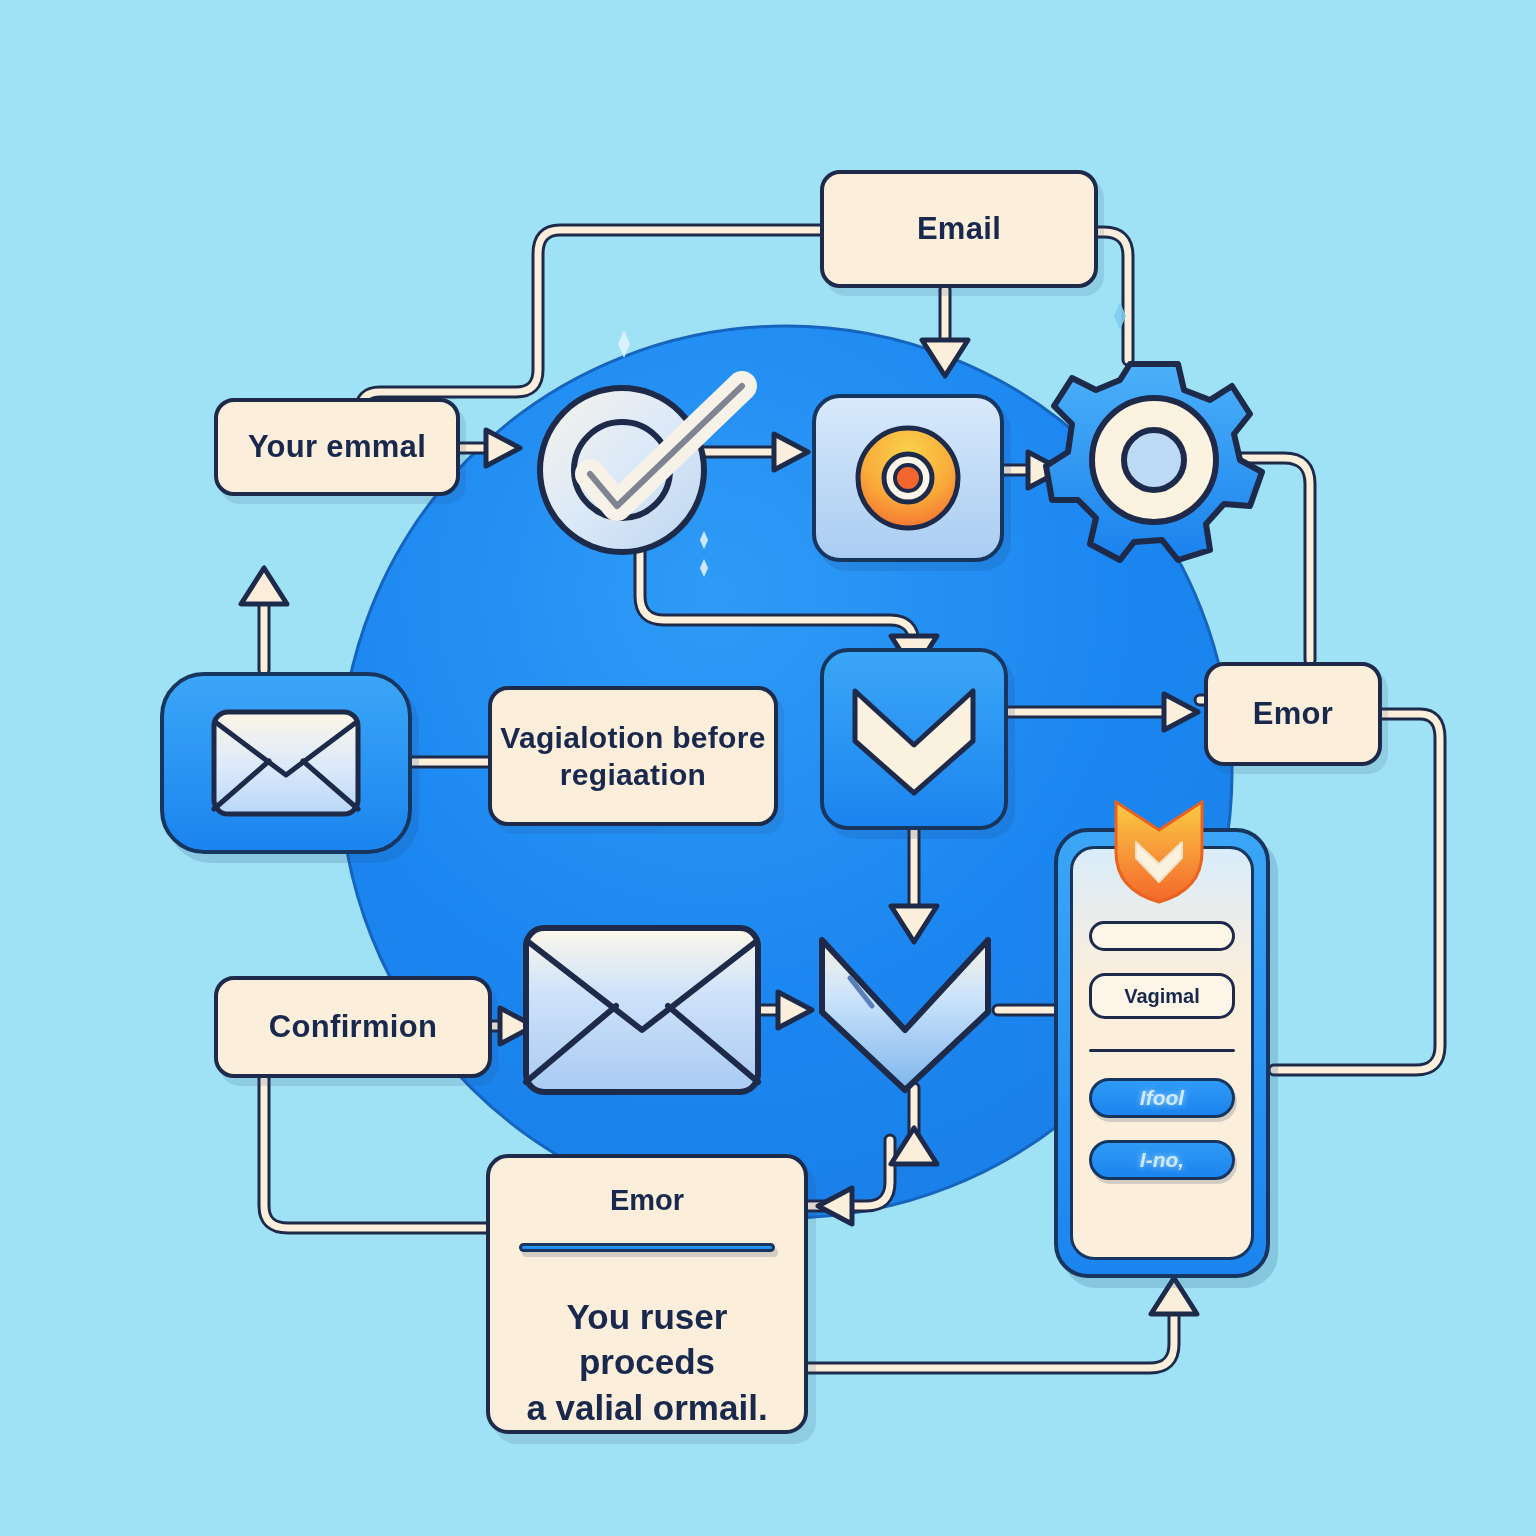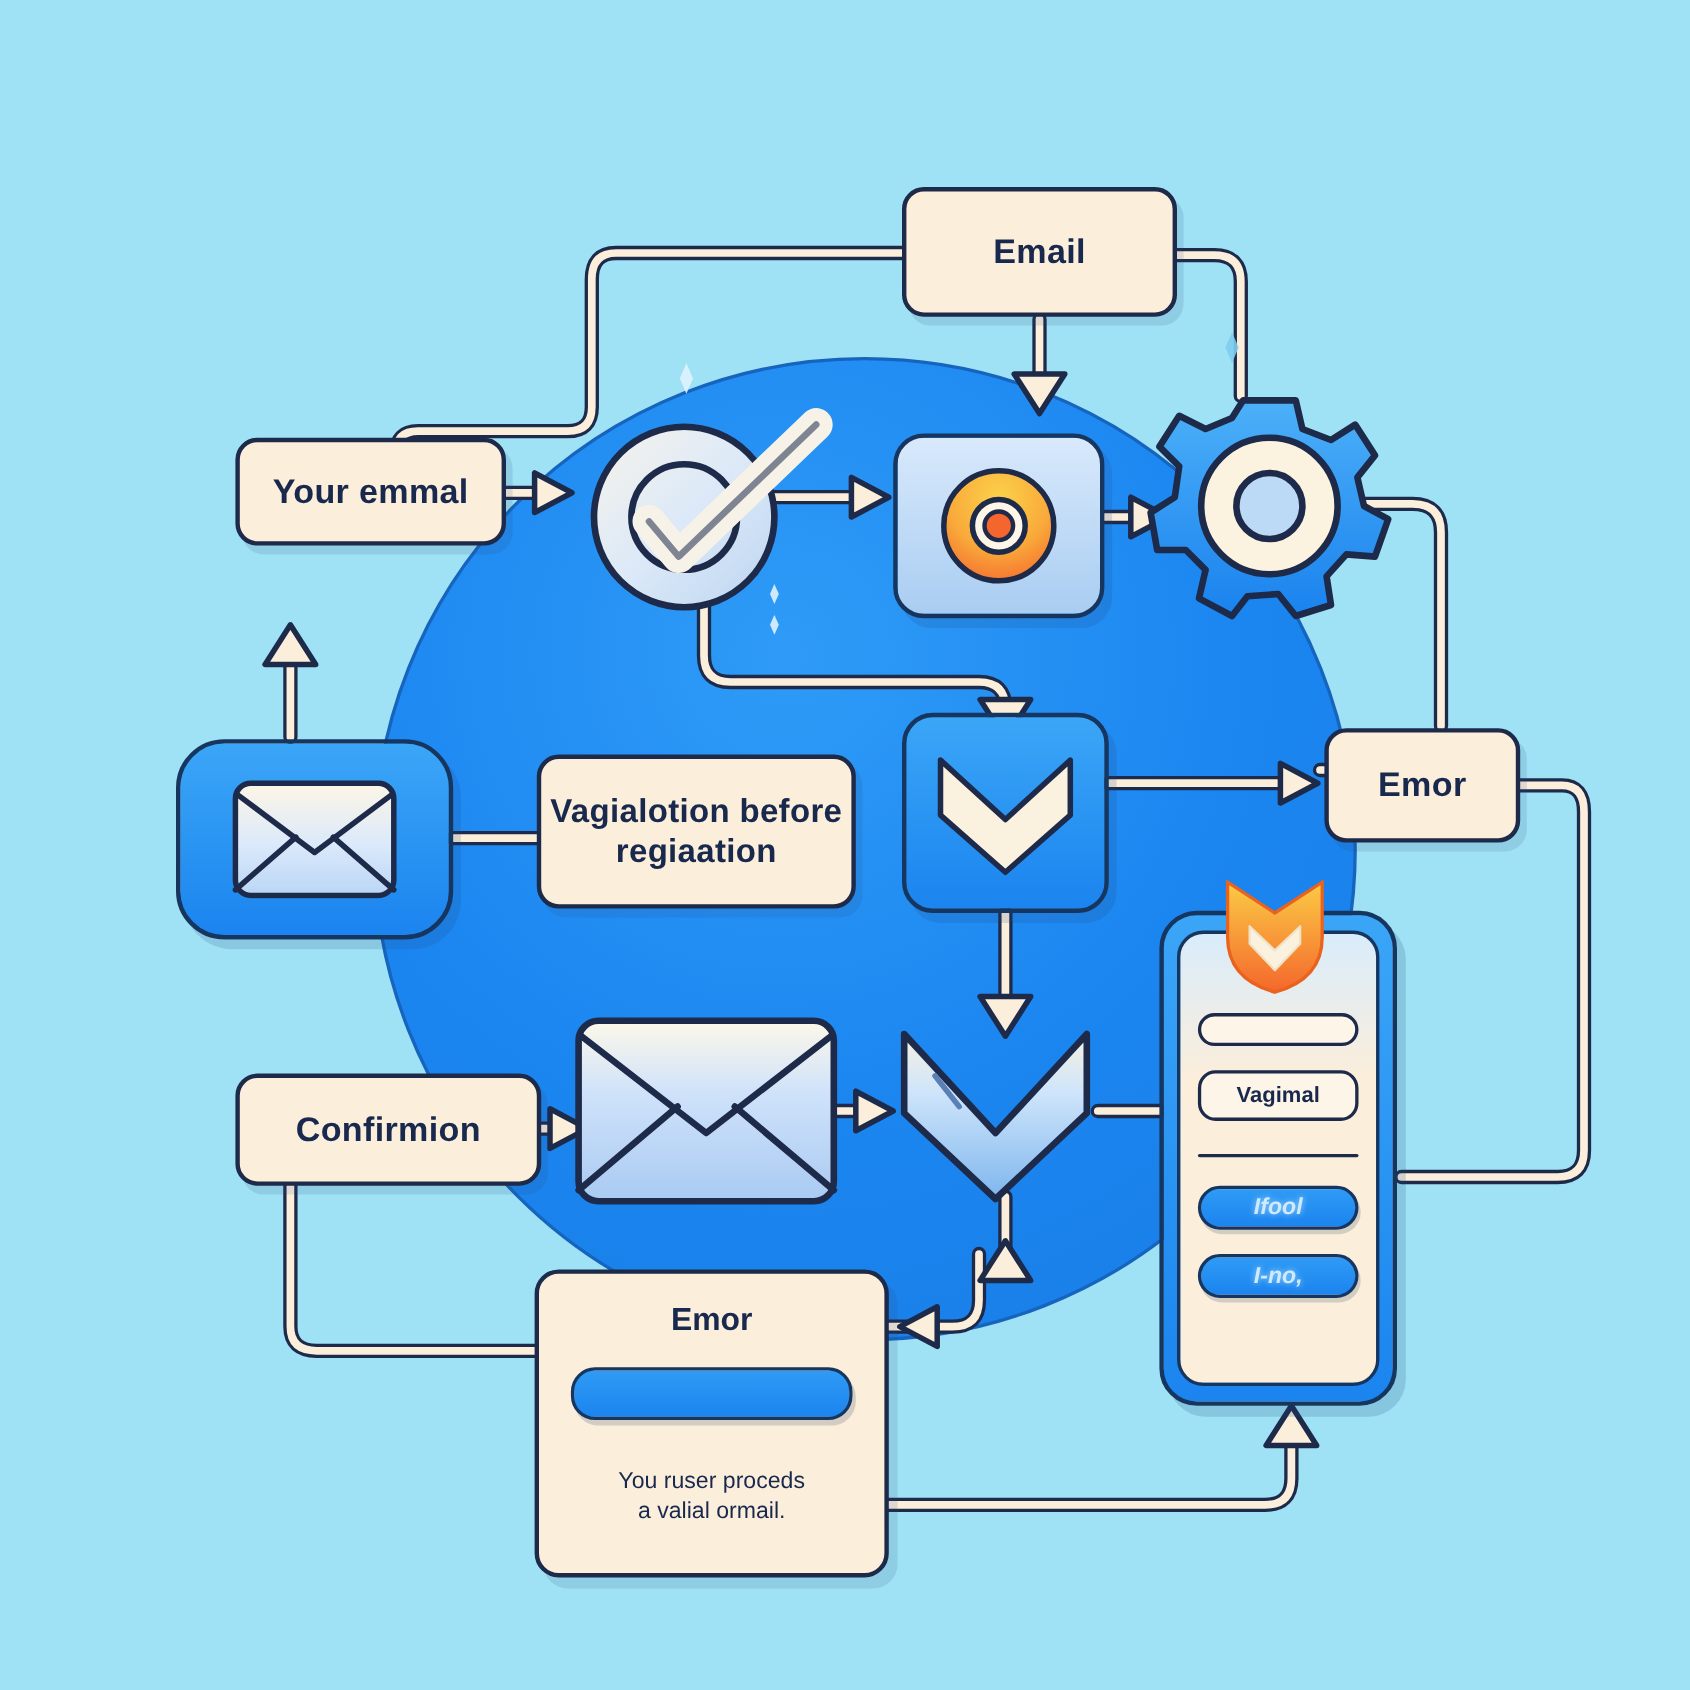--- a/index.html
+++ b/index.html
@@ -21,21 +21,21 @@
     box-shadow:6px 8px 0 rgba(40,70,120,.13);
     display:flex;align-items:center;justify-content:center;
     text-align:center;
     color:#18294d;
     font-weight:700;
     letter-spacing:.3px;
     box-sizing:border-box;
   }
   .node span{display:block;line-height:1.25;}
 
-  #n-email{left:820px;top:170px;width:250px;height:118px;font-size:31px;}
+  #n-email{left:820px;top:170px;width:278px;height:118px;font-size:31px;}
   #n-your-email{left:214px;top:398px;width:246px;height:98px;font-size:31px;}
   #n-validation{left:488px;top:686px;width:290px;height:140px;font-size:30px;}
   #n-error-right{left:1204px;top:662px;width:178px;height:104px;font-size:31px;}
   #n-confirmation{left:214px;top:976px;width:278px;height:102px;font-size:31px;}
 
   
   #card-error{
     position:absolute;left:486px;top:1154px;width:322px;height:280px;
     background:#fbeedb;border:4px solid #1e2a4a;border-radius:22px;
     box-shadow:8px 10px 0 rgba(40,70,120,.13);
@@ -44,21 +44,21 @@
     padding-top:26px;
   }
   #card-error .ttl{font-size:29px;font-weight:700;color:#18294d;}
   #card-error .bar{
     width:250px;height:42px;margin-top:26px;border-radius:22px;
     background:linear-gradient(180deg,#2f9bf5 0%,#1b84ef 100%);
     border:3px solid #17365f;
     box-shadow:3px 5px 0 rgba(30,50,90,.18);
   }
   #card-error .msg{
-    margin-top:42px;font-size:21px;font-weight:400;color:#18294d;
+    margin-top:42px;font-size:35px;font-weight:700;color:#18294d;
     line-height:1.3;text-align:center;width:280px;
   }
 
   
   #phone{
     position:absolute;left:1054px;top:828px;width:216px;height:450px;
     background:linear-gradient(180deg,#3ba6f7 0%,#1b84ef 100%);
     border:4px solid #17365f;border-radius:34px;
     box-shadow:8px 10px 0 rgba(30,70,130,.18);
     box-sizing:border-box;padding:14px 12px;

